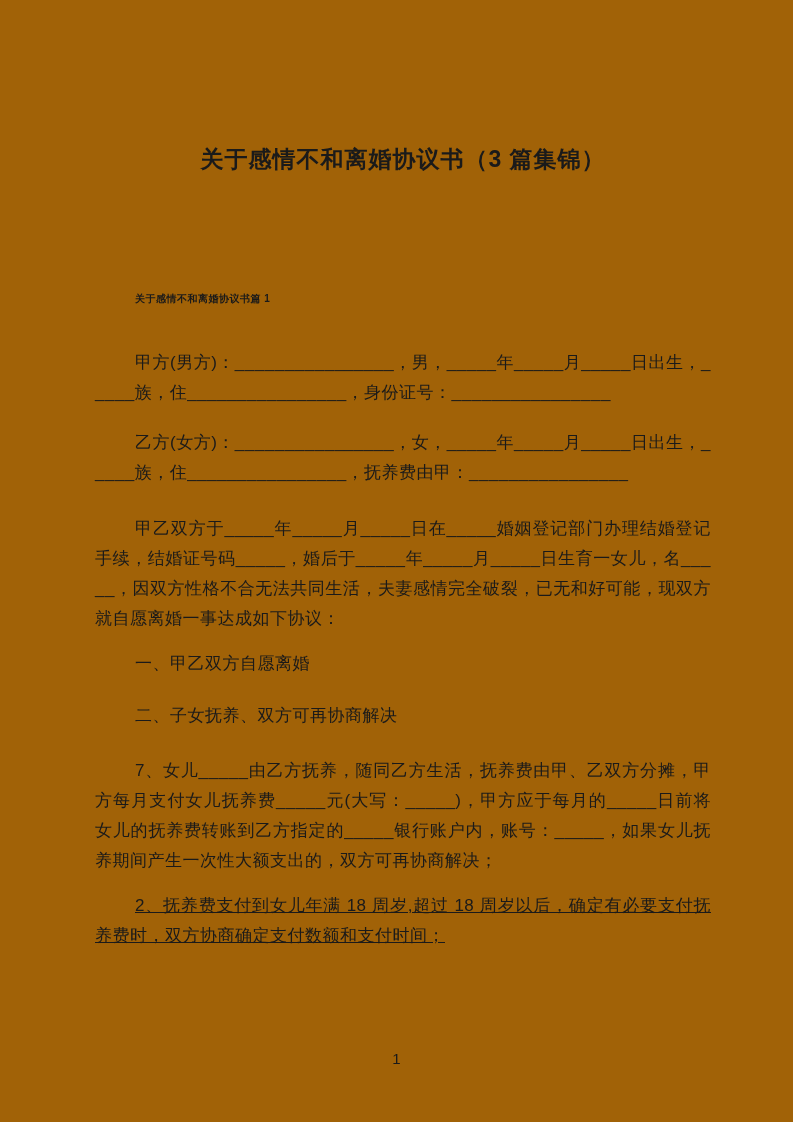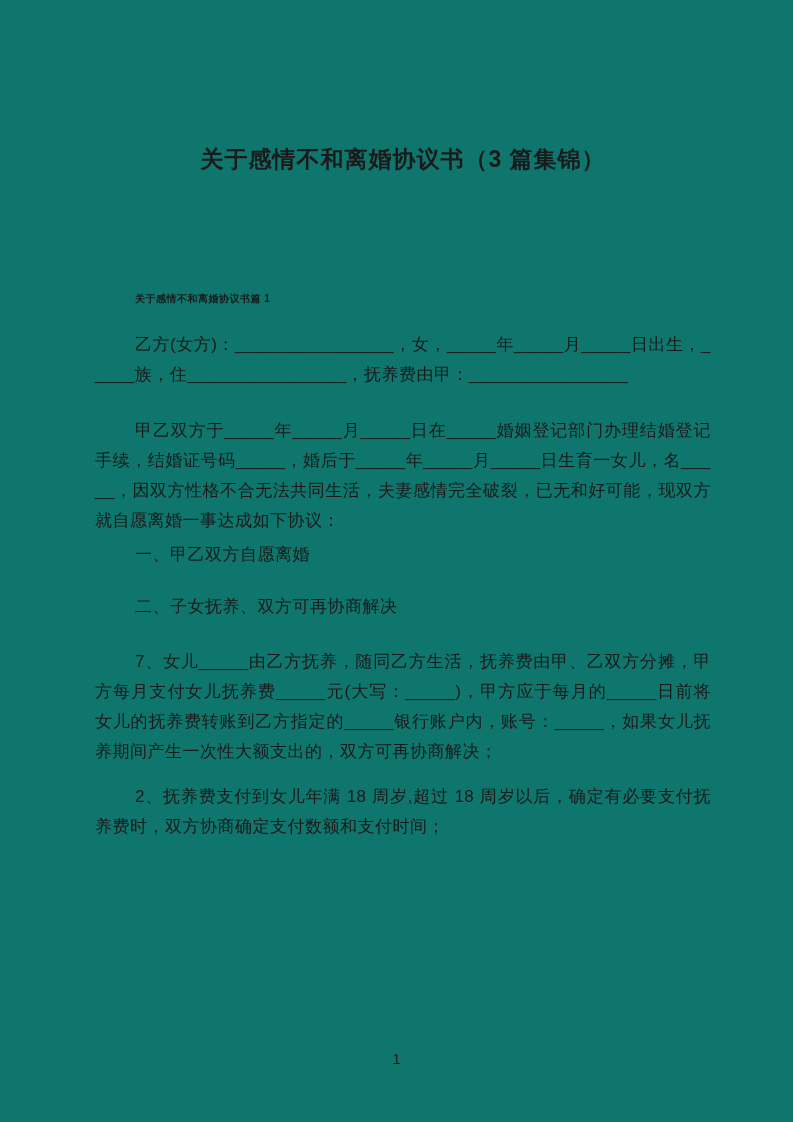--- a/index.html
+++ b/index.html
@@ -5,21 +5,21 @@
   html, body {
     margin: 0;
     padding: 0;
     background: #ffffff;
   }
   .page {
     position: relative;
     width: 793px;
     height: 1122px;
     margin: 0 auto;
-    background: #0f766e;
+    background: #a16207;
     color: #1a1a1a;
     font-family: "Liberation Sans", "DejaVu Sans", sans-serif;
     overflow: hidden;
   }
   .content {
     position: absolute;
     left: 95px;
     right: 82px;
     top: 0;
   }
@@ -46,24 +46,24 @@
     line-height: 30px;
     font-weight: 400;
     text-indent: 40px;
     text-align: justify;
     letter-spacing: 0.5px;
     word-break: break-all;
   }
   .para.party-a   { margin-top: 38px; }
   .para.party-b   { margin-top: 20px; }
   .para.intro     { margin-top: 26px; }
-  .para.clause-1  { margin-top: 4px; }
+  .para.clause-1  { margin-top: 15px; }
   .para.clause-2  { margin-top: 22px; }
   .para.item-1    { margin-top: 25px; }
-  .para.item-2    { margin-top: 15px; }
+  .para.item-2    { margin-top: 15px; text-decoration: underline; }
   .page-number {
     position: absolute;
     bottom: 54px;
     left: 0;
     right: 0;
     text-align: center;
     font-size: 15px;
     line-height: 18px;
     color: #1a1a1a;
   }
@@ -71,20 +71,21 @@
 </head>
 <body>
 
 <div class="page">
   <div class="content">
 
     <h1 class="doc-title">关于感情不和离婚协议书（3 篇集锦）</h1>
 
     <h2 class="section-heading">关于感情不和离婚协议书篇 1</h2>
 
+    <p class="para party-a">甲方(男方)：________________，男，_____年_____月_____日出生，_____族，住________________，身份证号：________________</p>
 
     <p class="para party-b">乙方(女方)：________________，女，_____年_____月_____日出生，_____族，住________________，抚养费由甲：________________</p>
 
     <p class="para intro">甲乙双方于_____年_____月_____日在_____婚姻登记部门办理结婚登记手续，结婚证号码_____，婚后于_____年_____月_____日生育一女儿，名_____，因双方性格不合无法共同生活，夫妻感情完全破裂，已无和好可能，现双方就自愿离婚一事达成如下协议：</p>
 
     <p class="para clause-1">一、甲乙双方自愿离婚</p>
 
     <p class="para clause-2">二、子女抚养、双方可再协商解决</p>
 
     <p class="para item-1">7、女儿_____由乙方抚养，随同乙方生活，抚养费由甲、乙双方分摊，甲方每月支付女儿抚养费_____元(大写：_____)，甲方应于每月的_____日前将女儿的抚养费转账到乙方指定的_____银行账户内，账号：_____，如果女儿抚养期间产生一次性大额支出的，双方可再协商解决；</p>

